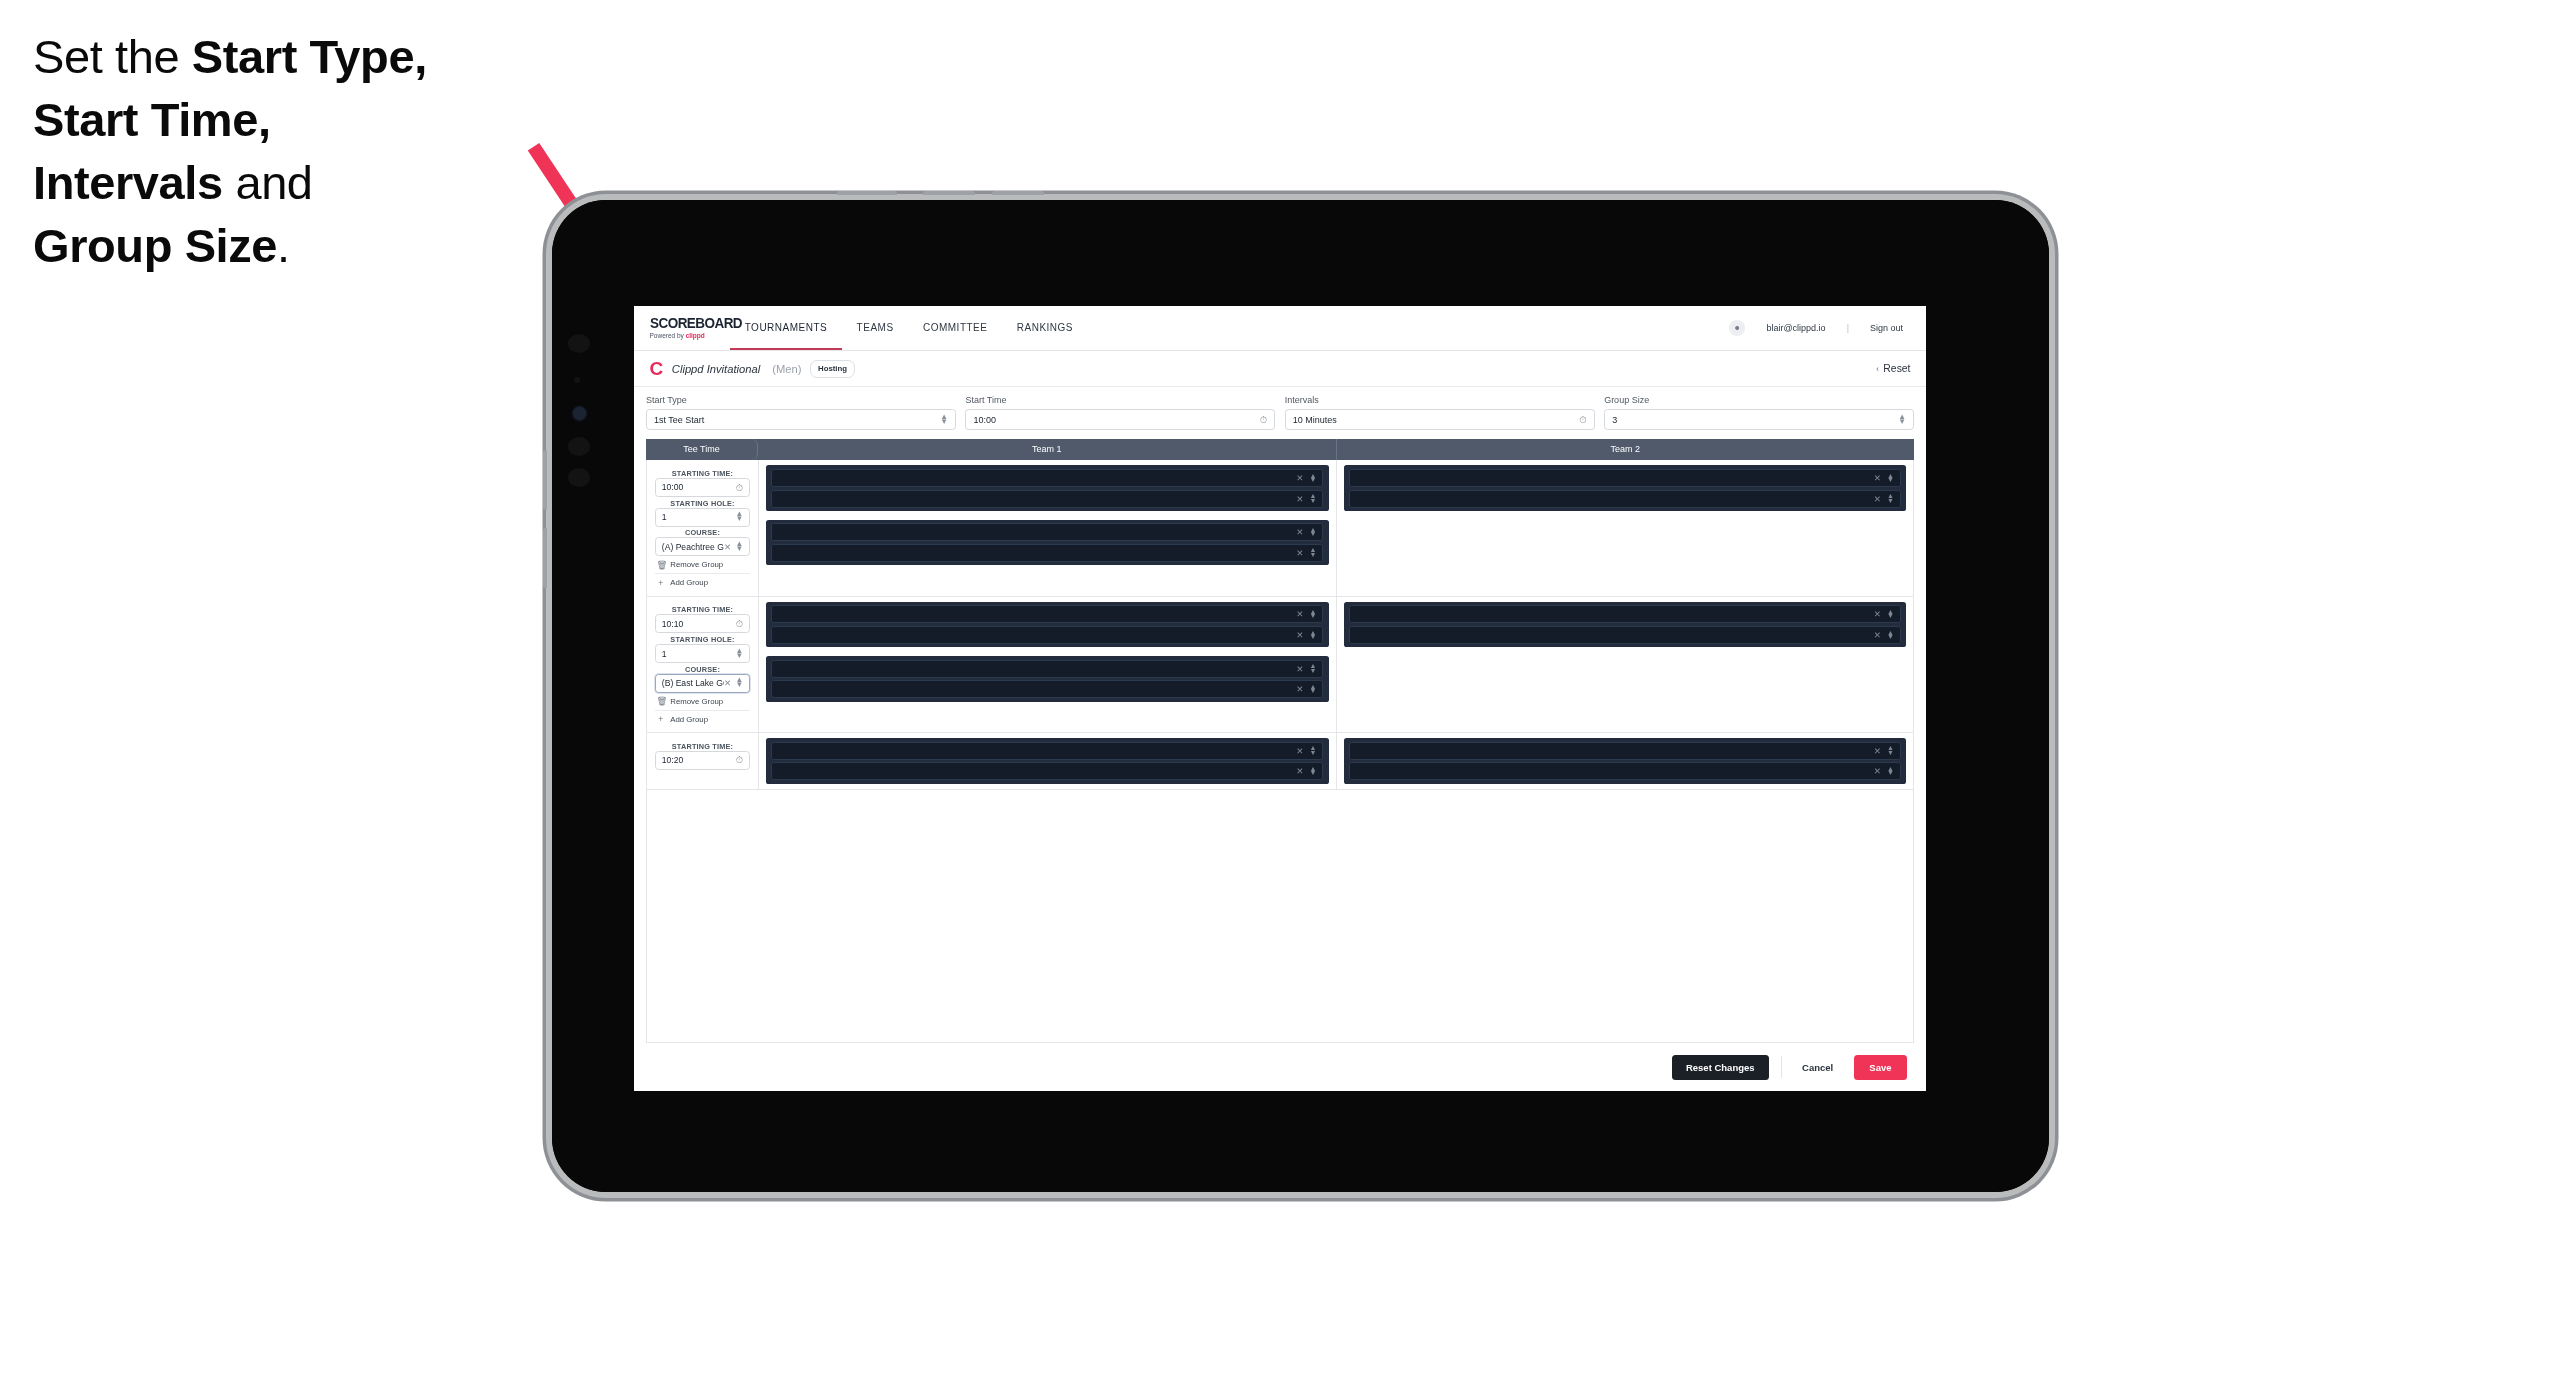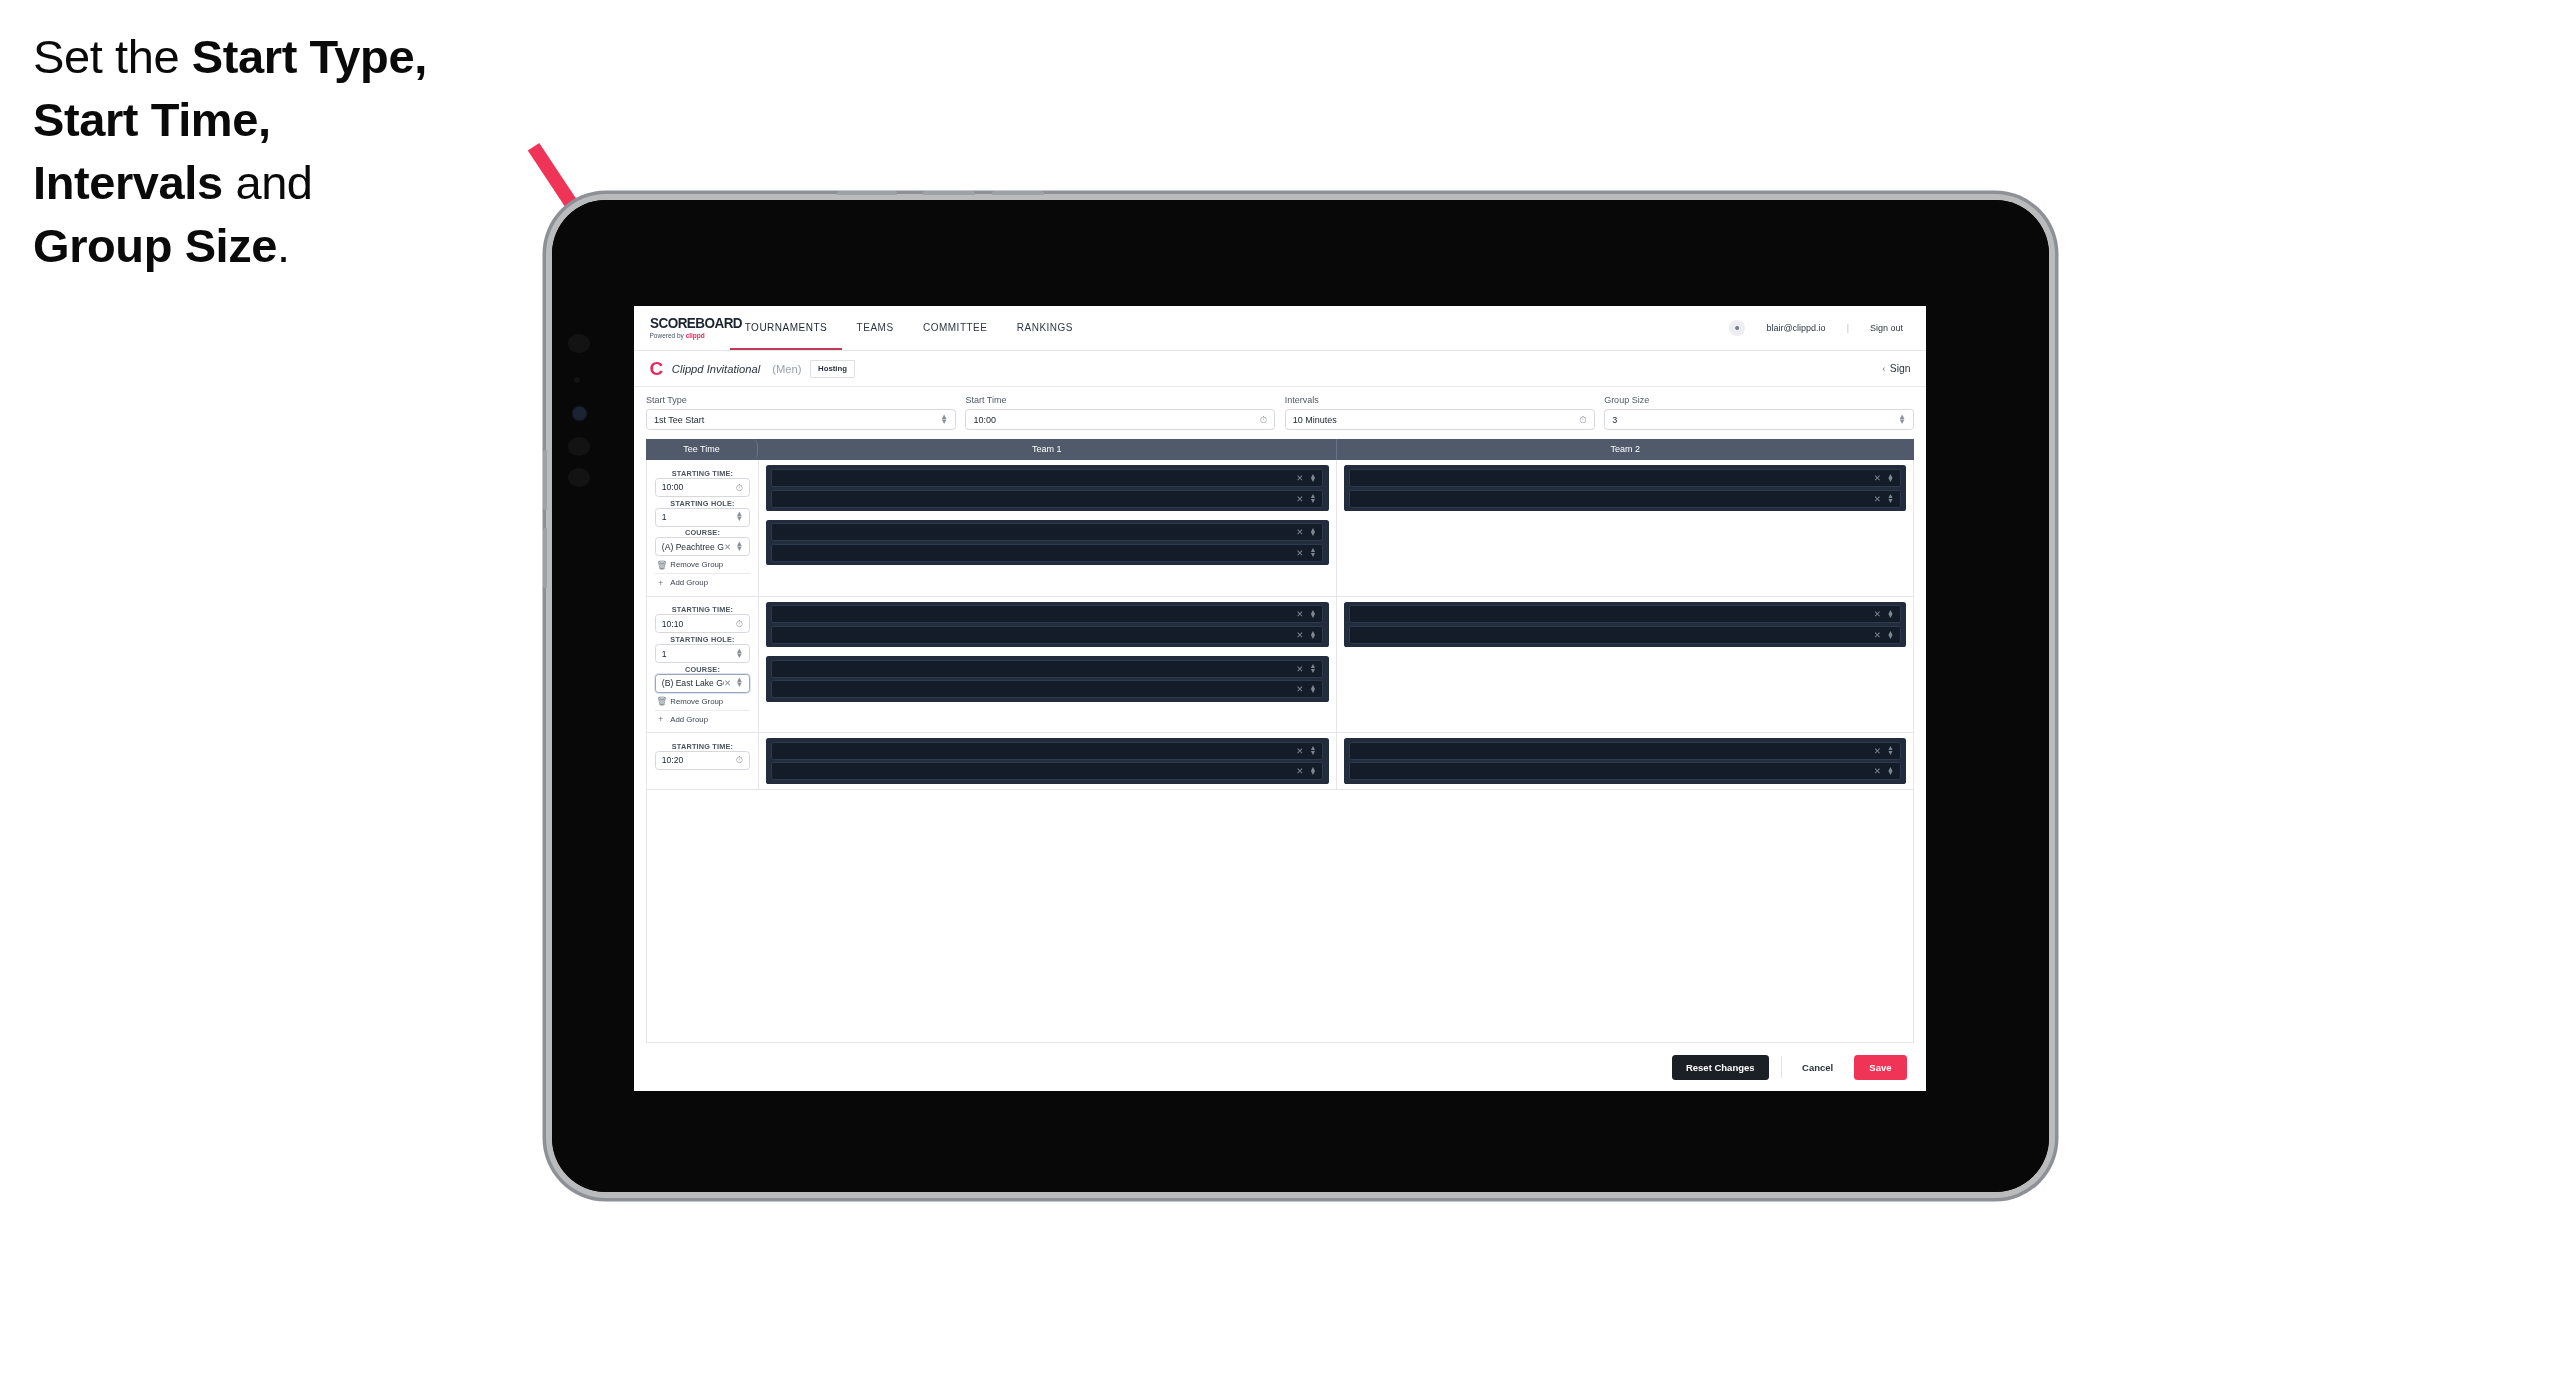--- a/index.html
+++ b/index.html
@@ -144,21 +144,21 @@
     gap: 8.6px;
     flex: 0 0 auto;
   }
   .clippd-c {
     font-size: 19px; font-weight: 700; color: #e8295a;
     line-height: 1; font-family: "Liberation Sans", sans-serif;
   }
   .crumb-title { font-size: 11.2px; color: #2b333e; font-style: italic; }
   .crumb-sub { font-size: 11.2px; color: #9aa1ab; margin-left: 3.5px; }
   .hosting-chip {
-    border: 0.9px solid #dcdfe4; border-radius: 1px;
+    border: 0.9px solid #dcdfe4; border-radius: 7px;
     padding: 3.5px 7px; font-size: 7.8px; color: #2b333e;
     font-weight: 600; background: #fff;
   }
   .back-btn {
     margin-left: auto;
     display: flex; align-items: center; gap: 4.3px;
     font-size: 10.4px; color: #2b333e; cursor: pointer;
   }
   .back-chevron { font-size: 9.5px; color: #6a7380; }
 
@@ -342,21 +342,21 @@
     </div>
   </div>
 
   <div class="crumbbar">
     <span class="clippd-c">C</span>
     <span class="crumb-title">Clippd Invitational</span>
     <span class="crumb-sub">(Men)</span>
     <span class="hosting-chip">Hosting</span>
     <div class="back-btn">
       <span class="back-chevron">‹</span>
-      <span>Sign</span>
+      <span>Reset</span>
     </div>
   </div>
 
   <div class="settings-row">
 
     <div class="field">
       <div class="field-label">Start Type</div>
       <div class="field-box">
         <span class="field-val">1st Tee Start</span>
         <span class="stepper">

